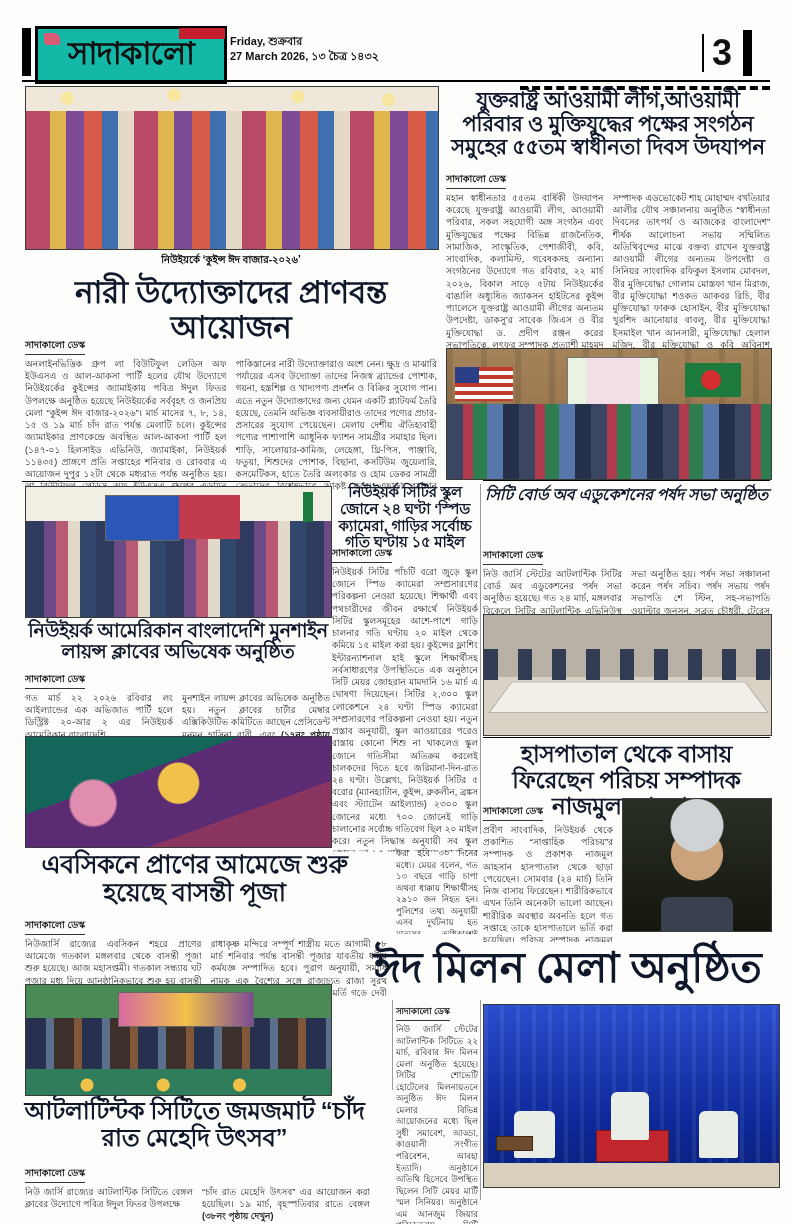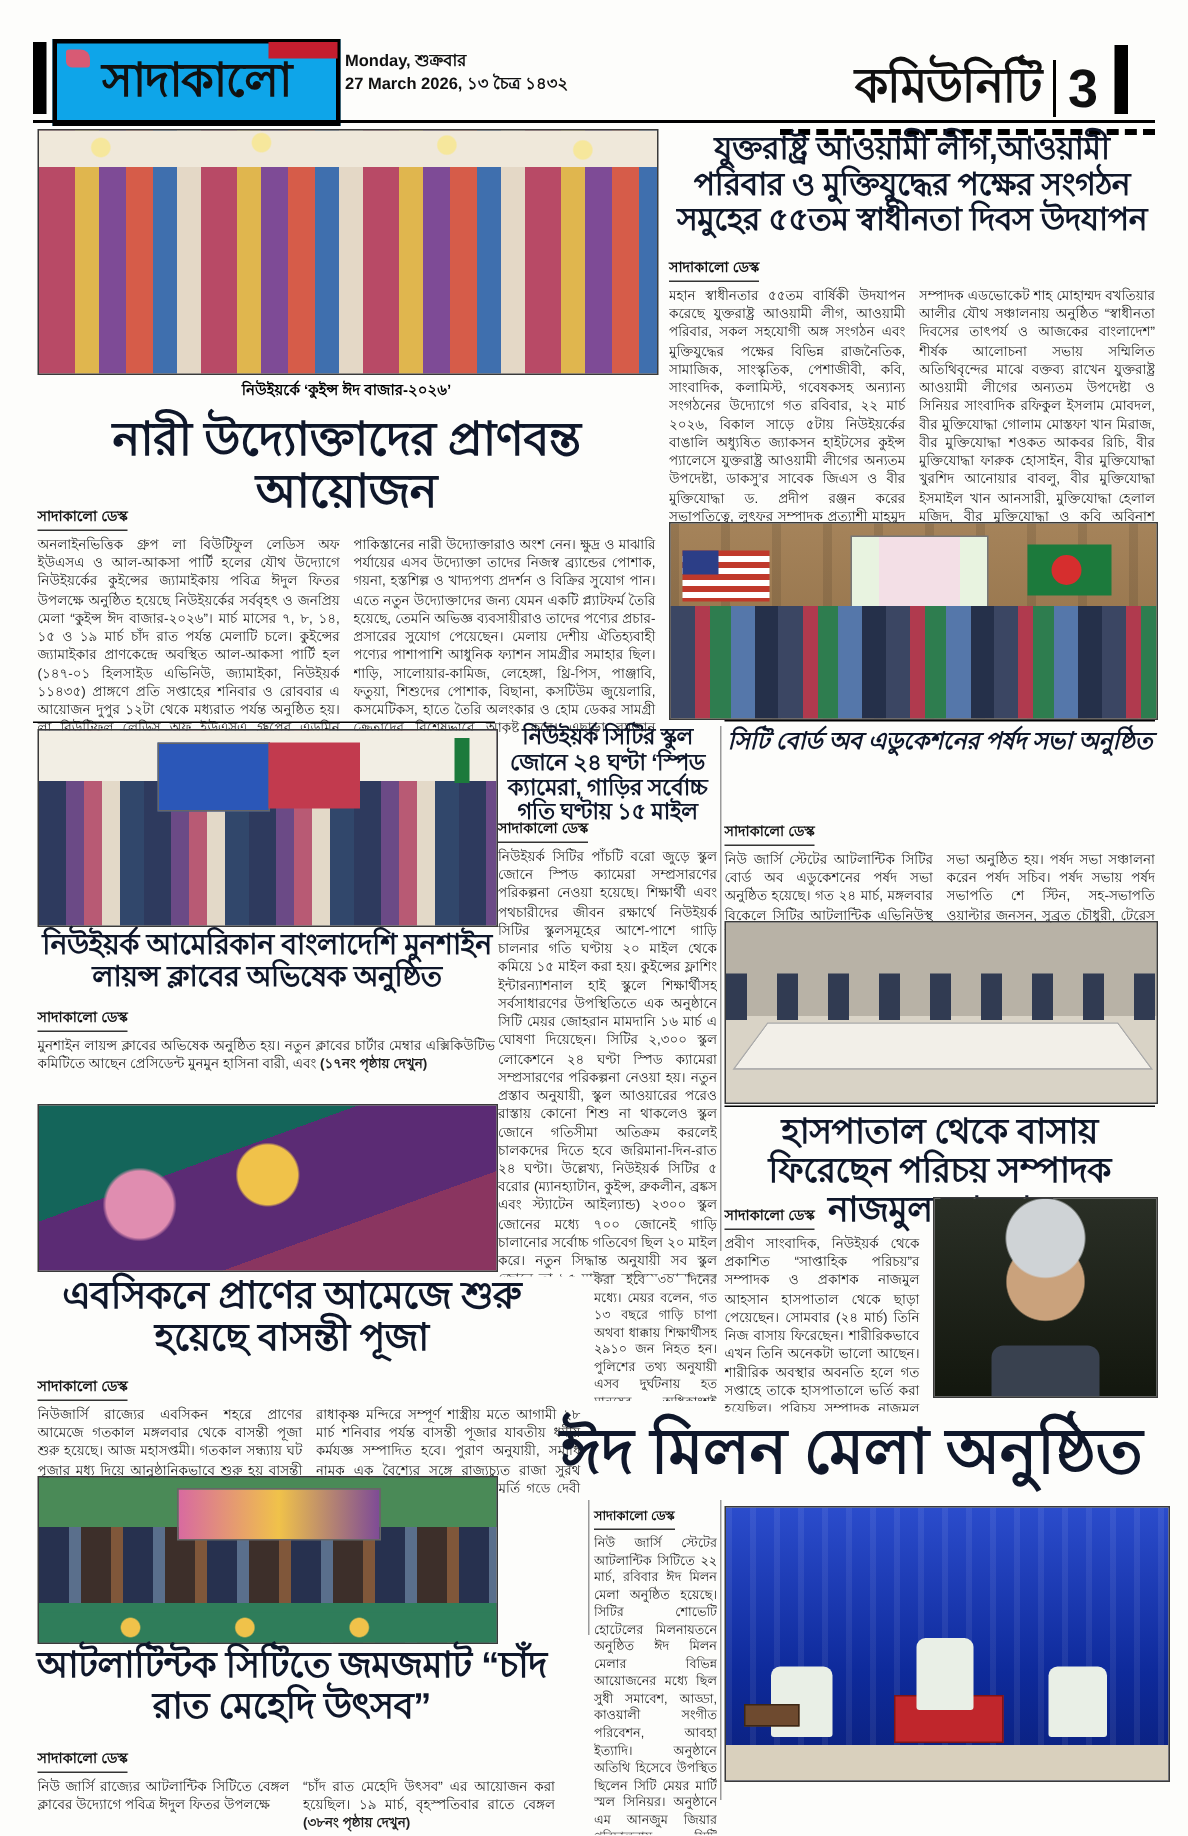--- a/index.html
+++ b/index.html
@@ -12,21 +12,21 @@
           padding-bottom:1px;margin-bottom:3px;}
   .body{font-size:9px;line-height:1.36;text-align:justify;color:#1d1d1d;overflow:hidden;}
   .cols{display:flex;gap:9px;}
   .col{flex:1;overflow:hidden;}
   .cont{font-weight:700;}
   .photo{position:absolute;border:1px solid #3a3a3a;overflow:hidden;background:#ccc;}
   .rule-h{position:absolute;background:#000;}
   .rule-v{position:absolute;background:#9a9a9a;width:1px;}
   
   .mast-leftbar{position:absolute;background:#000;}
-  .logobox{position:absolute;border:3px solid #000;background:#0ea5e9;display:flex;
+  .logobox{position:absolute;border:3px solid #000;background:#14b8a6;display:flex;
            align-items:center;justify-content:center;}
   .logotext{font-weight:800;font-size:31px;letter-spacing:-1px;}
   .logochip{position:absolute;top:-1px;right:-1px;width:46px;height:11px;background:#c41e2f;}
   .logomark{position:absolute;top:4px;left:6px;width:16px;height:12px;background:#d85a74;
             border-radius:2px 6px 2px 4px;}
   .dateblock{font-weight:700;font-size:11px;line-height:1.35;}
   .sectiontext{font-weight:800;font-size:32px;letter-spacing:-1px;}
   .pagenum{font-weight:800;font-size:36px;}
   .dashes{position:absolute;border-top:4px dashed #000;}
   
@@ -70,25 +70,24 @@
 <div class="page">
 
   <header>
     <div class="mast-leftbar abs" style="left:22px;top:28px;width:9px;height:48px;"></div>
     <div class="logobox" style="left:35px;top:26px;width:186px;height:52px;">
       <div class="logomark"></div>
       <div class="logochip"></div>
       <span class="logotext">সাদাকালো</span>
     </div>
     <div class="dateblock abs" style="left:230px;top:34px;">
-      <div>Monday, শুক্রবার</div>
+      <div>Friday, শুক্রবার</div>
       <div>27 March 2026, ১৩ চৈত্র ১৪৩২</div>
     </div>
     <div class="abs" style="right:60px;top:32px;display:flex;align-items:center;gap:8px;">
-      <span class="sectiontext">কমিউনিটি</span>
       <span style="width:2px;height:38px;background:#000;display:inline-block;"></span>
       <span class="pagenum">3</span>
     </div>
     <div class="abs" style="right:40px;top:30px;width:9px;height:46px;background:#000;"></div>
     <div class="rule-h" style="left:22px;top:80px;width:748px;height:2px;"></div>
     <div class="dashes" style="left:520px;top:86px;width:250px;"></div>
   </header>
 
   <section>
     <div class="photo ph-bazar" style="left:25px;top:86px;width:412px;height:162px;"></div>
@@ -166,20 +165,21 @@
     <div class="rule-h" style="left:22px;top:481px;width:308px;height:1px;"></div>
     <div class="photo ph-award" style="left:25px;top:486px;width:305px;height:130px;">
       <div class="scene-el" style="left:26%;top:6%;width:24%;height:34%;background:#2b57b8;border:1px solid #666;"></div>
       <div class="scene-el" style="left:50%;top:6%;width:20%;height:34%;background:#c23a4e;"></div>
       <div class="scene-el" style="right:6%;top:4%;width:10px;height:30px;background:#1c7a3c;"></div>
     </div>
     <h2 class="hl abs" style="left:22px;top:620px;width:312px;font-size:19px;margin:0;">নিউইয়র্ক আমেরিকান বাংলাদেশি মুনশাইন লায়ন্স ক্লাবের অভিষেক অনুষ্ঠিত</h2>
     <div class="abs" style="left:25px;top:668px;width:305px;">
       <div class="byline">সাদাকালো ডেস্ক</div>
       <div class="cols body" style="height:52px;">
+        <div class="col">গত মার্চ ২২ ২০২৬ রবিবার লং আইল্যান্ডের এক অভিজাত পার্টি হলে ডিস্ট্রিক্ট ২০-আর ২ এর নিউইয়র্ক আমেরিকান বাংলাদেশি</div>
         <div class="col">
           <span>মুনশাইন লায়ন্স ক্লাবের অভিষেক অনুষ্ঠিত হয়। নতুন ক্লাবের চার্টার মেম্বার এক্সিকিউটিভ কমিটিতে আছেন প্রেসিডেন্ট মুনমুন হাসিনা বারী, এবং</span>
           <span class="cont">(১৭নং পৃষ্ঠায় দেখুন)</span>
         </div>
       </div>
     </div>
   </section>
 
   <section>
     <div class="photo ph-puja" style="left:25px;top:736px;width:305px;height:110px;"></div>

